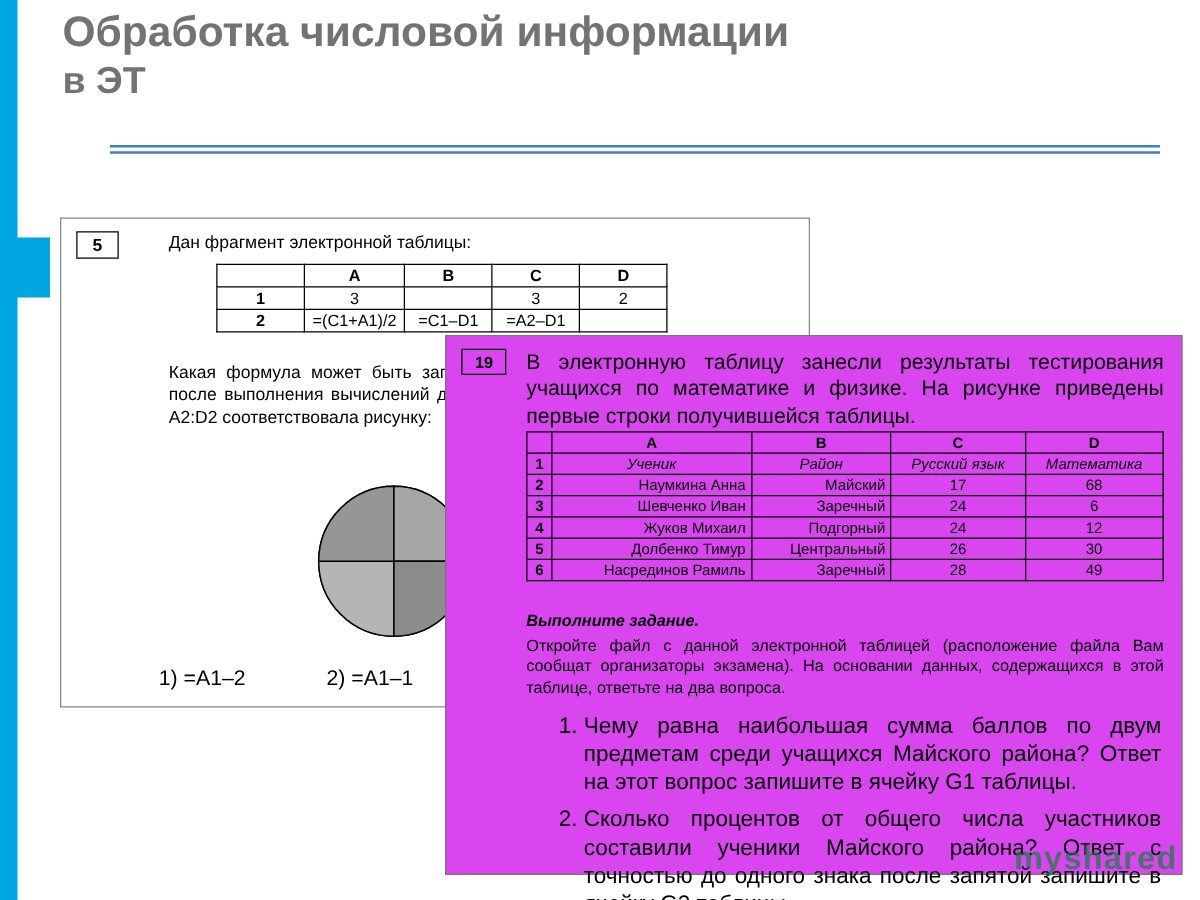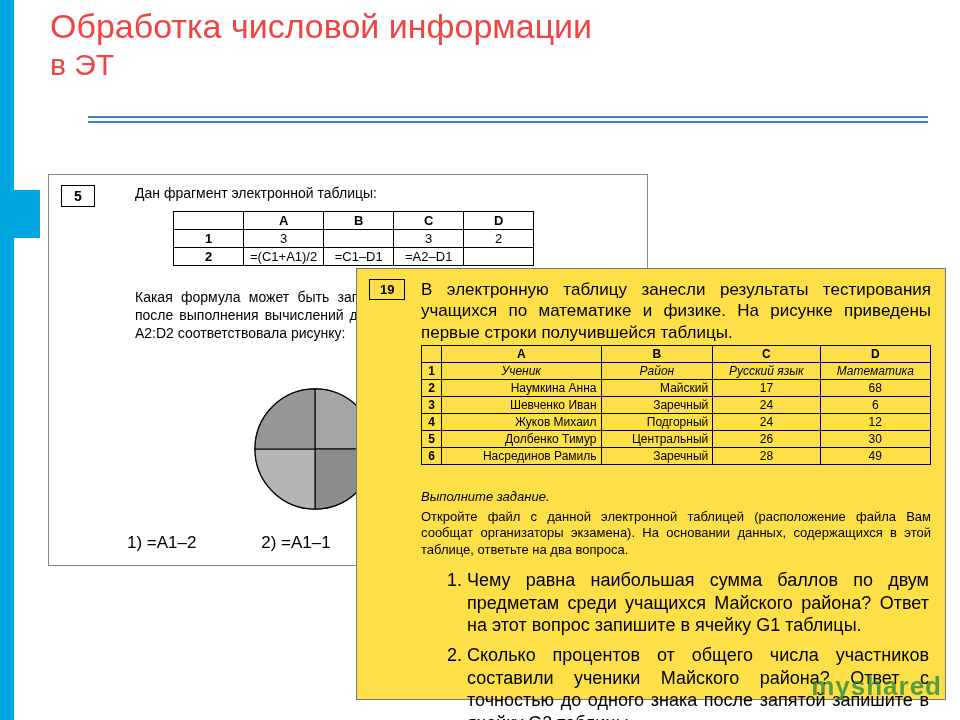--- a/index.html
+++ b/index.html
@@ -1,41 +1,41 @@
 <!DOCTYPE html>
 <html><head>
   <meta charset="utf-8">
   <style>
     * { margin: 0; padding: 0; box-sizing: border-box; }
     body { width: 960px; height: 720px; font-family: Arial, sans-serif; position: relative; background: #fff; overflow: hidden; }
     .left-stripe { position: absolute; left: 0; top: 0; width: 14px; height: 720px; background: #00a6e0; }
     .left-stripe2 { position: absolute; left: 0; top: 190px; width: 40px; height: 48px; background: #00a6e0; }
-    .title { position: absolute; left: 50px; top: 6px; font-size: 34px; font-weight: normal; color: #ef4444; line-height: 1.22; }
+    .title { position: absolute; left: 50px; top: 6px; font-size: 34px; font-weight: bold; color: #737373; line-height: 1.22; }
     .title .line2 { font-size: 30px; }
     .hr1 { position: absolute; left: 88px; top: 116px; width: 840px; height: 0; border-top: 2px solid #3f7fc3; }
     .hr2 { position: absolute; left: 88px; top: 121px; width: 840px; height: 0; border-top: 2px solid #3f7fc3; }
     .box5 { position: absolute; left: 48px; top: 174px; width: 600px; height: 392px; border: 1px solid #888; background: #fff; }
     .box5 .tasknum { position: absolute; left: 12px; top: 10px; border: 1px solid #000; padding: 2px 12px; font-weight: bold; font-size: 14px; }
     .box5 .prompt1 { position: absolute; left: 86px; top: 10px; font-size: 14px; }
     .tbl5 { position: absolute; left: 124px; top: 36px; border-collapse: collapse; font-size: 13px; }
     .tbl5 td, .tbl5 th { border: 1px solid #000; padding: 1px 6px; text-align: center; min-width: 70px; }
     .tbl5 th { font-weight: bold; }
     .box5 .para { position: absolute; left: 86px; top: 114px; font-size: 14px; width: 500px; text-align: justify; line-height: 1.28; }
     .pie { position: absolute; left: 196px; top: 204px; }
     .ans5 { position: absolute; left: 78px; top: 358px; font-size: 17px; }
     .ans5 span { display: inline-block; margin-right: 60px; }
-    .box19 { position: absolute; left: 356px; top: 268px; width: 590px; height: 432px; border: 1px solid #777; background: #fde047; }
+    .box19 { position: absolute; left: 356px; top: 268px; width: 590px; height: 432px; border: 1px solid #777; background: #d946ef; }
     .box19 .tasknum { position: absolute; left: 12px; top: 10px; border: 1px solid #000; padding: 2px 10px; font-weight: bold; font-size: 13px; }
     .box19 .para1 { position: absolute; left: 64px; top: 10px; width: 510px; font-size: 17px; text-align: justify; line-height: 1.26; }
     .tbl19 { position: absolute; left: 64px; top: 76px; border-collapse: collapse; font-size: 12px; width: 510px; }
     .tbl19 td, .tbl19 th { border: 1px solid #000; padding: 1px 4px; text-align: center; }
     .tbl19 .lh { width: 20px; font-weight: bold; }
     .tbl19 .col-a { text-align: right; padding-left: 6px; }
     .tbl19 .hd { font-style: italic; }
-    .box19 .subhead { position: absolute; left: 64px; top: 220px; font-size: 13px; font-weight: normal; font-style: italic; }
+    .box19 .subhead { position: absolute; left: 64px; top: 220px; font-size: 13px; font-weight: bold; font-style: italic; }
     .box19 .para2 { position: absolute; left: 64px; top: 240px; width: 510px; font-size: 13px; text-align: justify; line-height: 1.26; }
     .box19 ol { position: absolute; left: 92px; top: 300px; width: 480px; font-size: 18px; text-align: justify; line-height: 1.26; list-style: decimal; padding-left: 18px; }
     .box19 ol li { margin-bottom: 7px; }
     .watermark { position: absolute; right: 18px; bottom: 18px; font-size: 26px; color: #15803d; font-weight: bold; letter-spacing: 1px; opacity: .7; pointer-events: none; }
   </style>
 </head>
 <body>
 
 <div class="left-stripe"></div>
 <div class="left-stripe2"></div>

